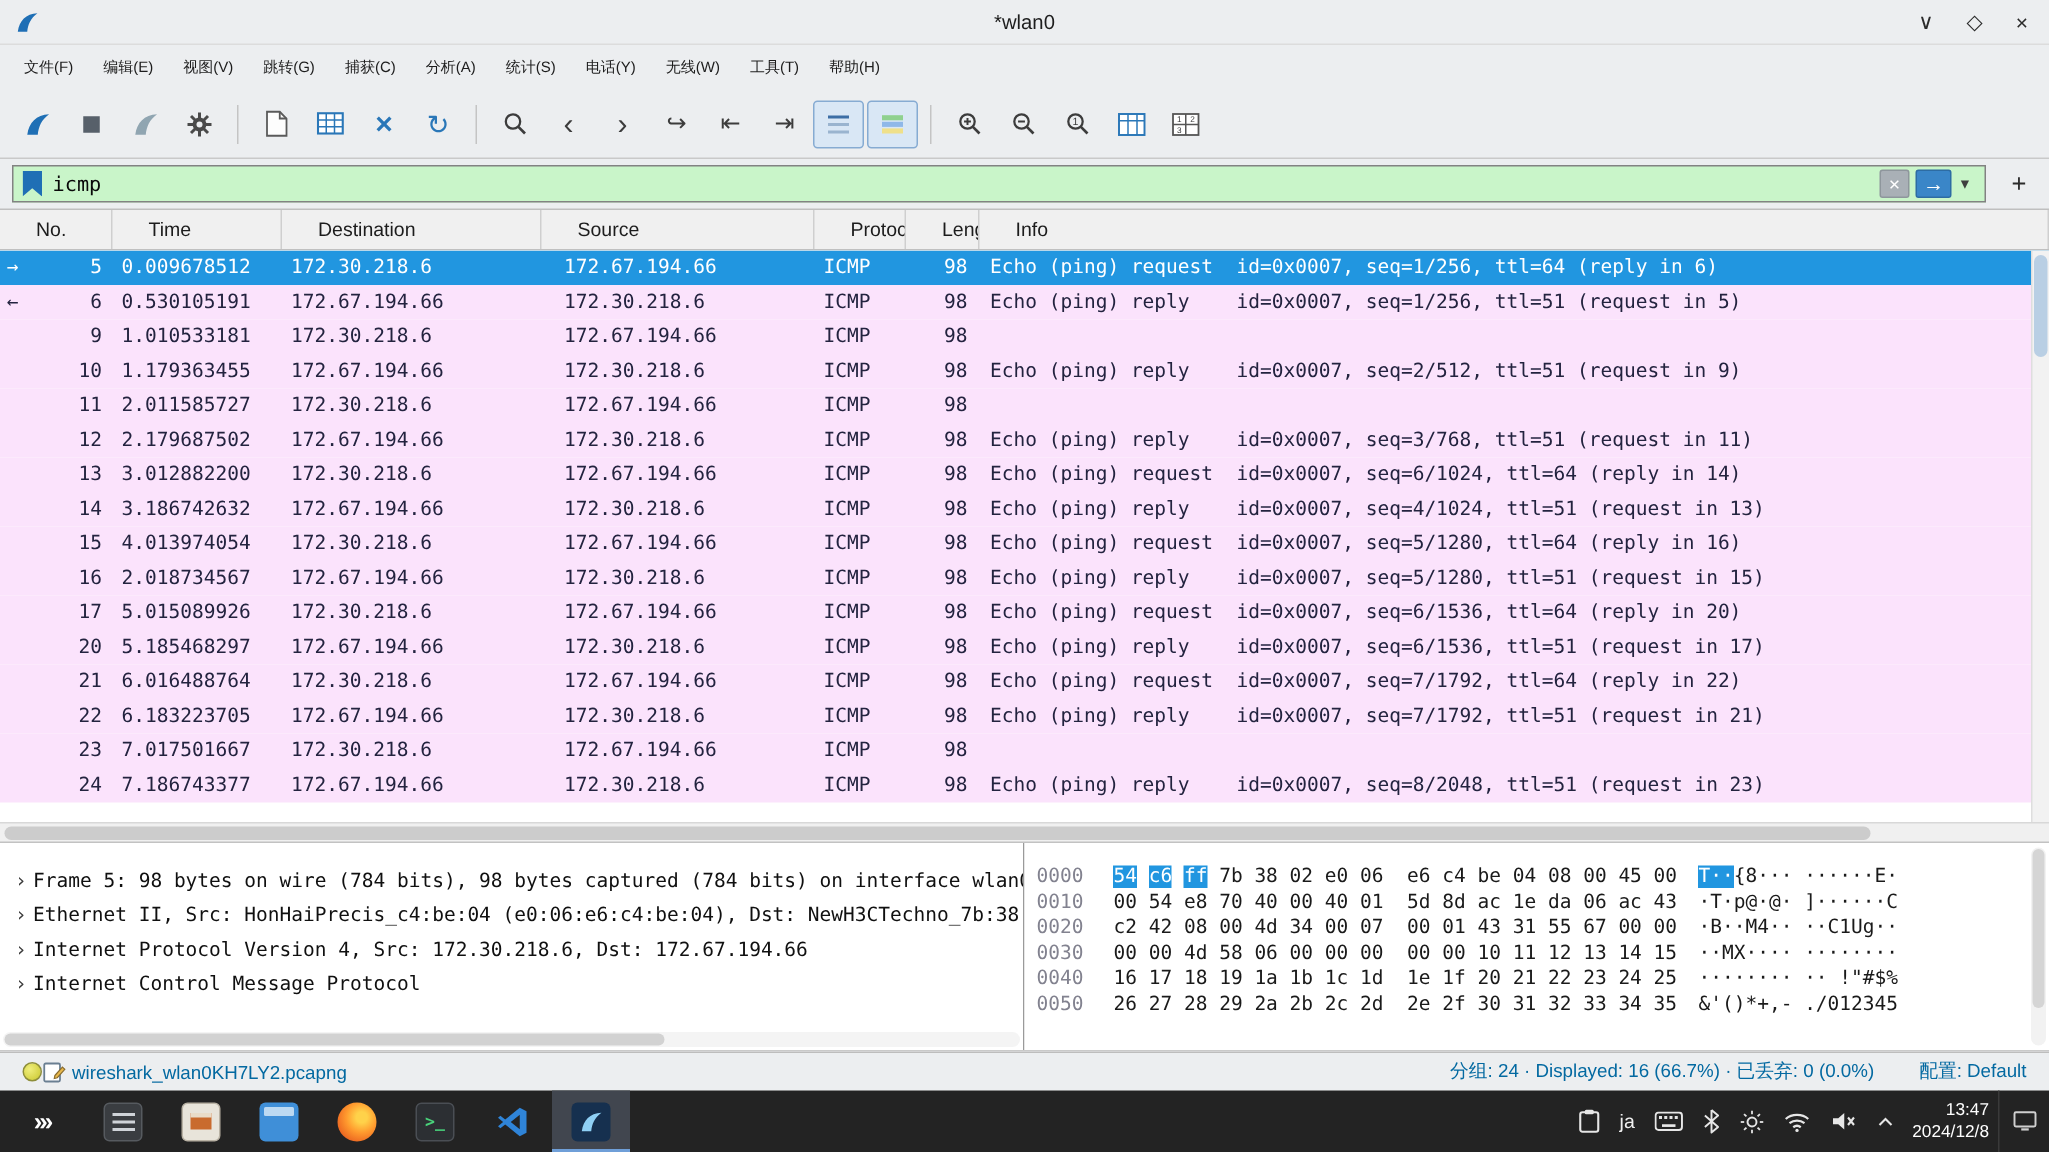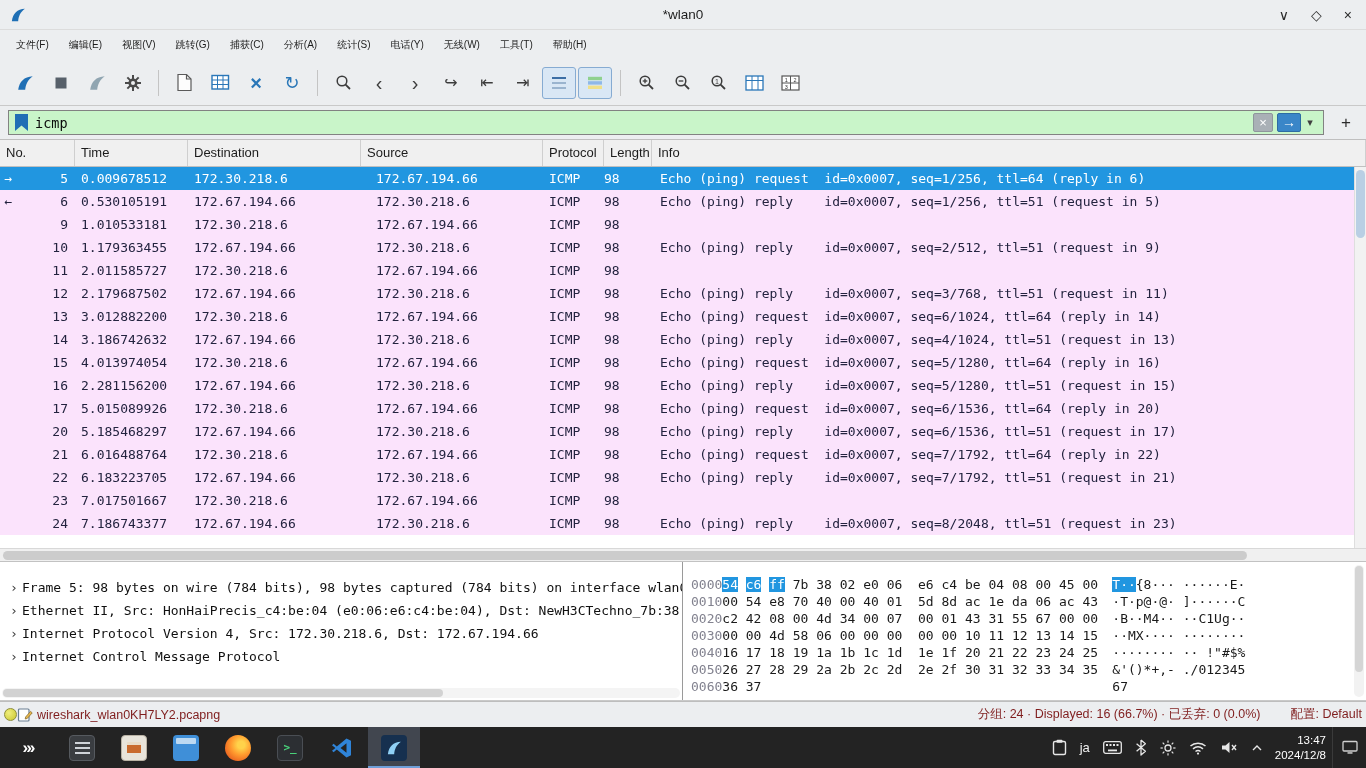--- a/index.html
+++ b/index.html
@@ -29,66 +29,66 @@
   .filter-box{flex:1;height:25px;background:var(--filter-valid-bg,#c9f5c9);border:1px solid #828282;display:flex;align-items:center;padding:0 4px}
   .bookmark{width:13px;height:17px;background:var(--accent-blue,#1f6fb5);clip-path:polygon(0 0,100% 0,100% 100%,50% 68%,0 100%);margin:0 7px 0 2px;flex:0 0 13px}
   .filter-text{flex:1;background:transparent;border:none;outline:none;font-family:"DejaVu Sans Mono",monospace;font-size:13.5px;color:#0a0a0a;height:100%}
   .filter-clear{color:#fff;font-size:13px;width:20px;background:#a9b0b6;border:1px solid #8e969c;height:19px;line-height:17px;border-radius:2px;margin-right:4px;text-align:center}
   .filter-apply{color:#fff;background:#3a86c8;width:24px;height:19px;border:1px solid #2d6ca3;border-radius:2px;text-align:center;font-size:14px;line-height:17px}
   .filter-drop{width:18px;text-align:center;color:#3f3f3f;font-size:11px}
   .filter-add{width:24px;height:24px;font-size:17px;color:#2b2b2b;display:flex;align-items:center;justify-content:center}
 
   
   .pkt-header{flex:0 0 27px;display:flex;background:#f0f0f0;border-bottom:1px solid #c0c0c0;font-size:13px;color:#1c1c1c}
-  .pkt-header .hcell{padding:5px 6px;border-right:1px solid #cfcfcf;overflow:hidden;white-space:nowrap}
+  .pkt-header .hcell{padding:5px 24px;border-right:1px solid #cfcfcf;overflow:hidden;white-space:nowrap}
 
   
   .c-no{width:75px;flex:0 0 75px}
   .c-time{width:113px;flex:0 0 113px}
   .c-src{width:182px;flex:0 0 182px}
   .c-dst{width:173px;flex:0 0 173px}
   .c-proto{width:61px;flex:0 0 61px}
   .c-len{width:48px;flex:0 0 48px}
   .c-info{flex:1 1 auto;overflow:hidden}
 
   
   .pkt-list{flex:0 0 381px;position:relative;background:#fff;font-family:"DejaVu Sans Mono",monospace;font-size:13px;overflow:hidden}
   .prow{display:flex;height:23px;line-height:23px;background:var(--icmp-row-bg,#fbe3fc);color:#23233f}
   .prow.selected{background:var(--selected-row-bg,#2196e0);color:#fff}
   .prow .cell{white-space:pre;overflow:hidden}
   .prow .c-no{display:flex}
   .marker{width:17px;text-align:center;font-size:13px;flex:0 0 17px}
   .num{flex:1;text-align:right;padding-right:7px}
   .prow .c-time,.prow .c-src,.prow .c-dst,.prow .c-proto{padding-left:6px}
-  .prow .c-len{text-align:left;padding-right:7px}
+  .prow .c-len{text-align:right;padding-right:7px}
   .prow .c-info{padding-left:8px}
   .vscroll{position:absolute;top:0;right:0;bottom:0;width:12px;background:#f2f2f2;border-left:1px solid #dedede}
   .vthumb{position:absolute;top:3px;left:1px;width:9px;height:68px;background:#b9cfe4;border-radius:5px}
 
   
   .hscroll{flex:0 0 14px;background:#f0f0f0;border-top:1px solid #d8d8d8;border-bottom:1px solid #c2c2c2;position:relative}
   .hscroll .thumb{position:absolute;left:3px;top:2px;height:9px;width:1244px;background:#cccccc;border-radius:5px}
 
   
   .bottom{flex:0 0 139px;display:flex;border-bottom:1px solid #c9c9c9}
   .details{flex:0 0 683px;width:683px;background:#fff;border-right:1px solid #9a9a9a;padding-top:14px;font-family:"DejaVu Sans Mono",monospace;font-size:13px;position:relative;overflow:hidden}
   .dline{height:23px;line-height:23px;white-space:pre;padding-left:6px;color:#101010}
   .dline .exp{display:inline-block;width:16px;color:#3a3a3a;text-align:center}
   .d-scroll{position:absolute;bottom:2px;left:2px;right:2px;height:10px;background:#f4f4f4;border-radius:5px}
   .d-scroll .thumb{position:absolute;left:1px;top:1px;height:8px;width:440px;background:#d2d2d2;border-radius:4px}
   .hexpane{flex:1;background:#fff;padding:14px 0 0 8px;font-family:"DejaVu Sans Mono",monospace;font-size:13px;overflow:hidden;position:relative}
   .hex-line{height:17px;line-height:17px;white-space:pre}
-  .hex-offset{color:#82828f;}
+  .hex-offset{color:#82828f;margin-right:20px}
   .hex-bytes{display:inline-block;width:390px}
   .hl{background:var(--selected-row-bg,#2196e0);color:#fff}
   .hex-vscroll{position:absolute;top:3px;right:2px;bottom:3px;width:10px;background:#f2f2f2;border-radius:5px}
   .hex-vscroll .thumb{position:absolute;top:1px;left:1px;width:8px;height:80%;background:#d5d5d5;border-radius:4px}
 
   
-  .statusbar{flex:0 0 26px;background:#eceef0;border-top:1px solid #bdbdbd;display:flex;align-items:center;padding:0 4px;font-size:12.5px;color:#7f1d1d;gap:0}
+  .statusbar{flex:0 0 26px;background:#eceef0;border-top:1px solid #bdbdbd;display:flex;align-items:center;padding:0 15px;font-size:12.5px;color:#0369a1;gap:0}
   .expert-dot{width:13px;height:13px;border-radius:50%;background:radial-gradient(circle at 35% 35%,#f0ee7c,#c9c72e);border:1px solid #8e8e3a;flex:0 0 13px}
   .sb-file{margin-left:4px}
   .sb-right{margin-left:auto;display:flex;align-items:center;gap:30px}
 
   
   .taskbar{flex:0 0 41px;background:var(--taskbar-bg,#232323);display:flex;align-items:stretch;color:#eee}
   .launcher{width:56px;display:flex;align-items:center;justify-content:center;font-size:17px;font-weight:bold;letter-spacing:-2px;color:#fff}
   .task-apps{display:flex}
   .task-app{width:52px;display:flex;align-items:center;justify-content:center}
   .task-app.active{background:#41464f;box-shadow:inset 0 -2px 0 #6f9fd8}
@@ -368,21 +368,21 @@
           <span class="cell c-no"><span class="marker"></span><span class="num">15</span></span>
           <span class="cell c-time">4.013974054</span>
           <span class="cell c-src">172.30.218.6</span>
           <span class="cell c-dst">172.67.194.66</span>
           <span class="cell c-proto">ICMP</span>
           <span class="cell c-len">98</span>
           <span class="cell c-info">Echo (ping) request  id=0x0007, seq=5/1280, ttl=64 (reply in 16)</span>
         </div>
         <div class="prow">
           <span class="cell c-no"><span class="marker"></span><span class="num">16</span></span>
-          <span class="cell c-time">2.281156200</span>
+          <span class="cell c-time">2.018734567</span>
           <span class="cell c-src">172.67.194.66</span>
           <span class="cell c-dst">172.30.218.6</span>
           <span class="cell c-proto">ICMP</span>
           <span class="cell c-len">98</span>
           <span class="cell c-info">Echo (ping) reply    id=0x0007, seq=5/1280, ttl=51 (request in 15)</span>
         </div>
         <div class="prow">
           <span class="cell c-no"><span class="marker"></span><span class="num">17</span></span>
           <span class="cell c-time">5.015089926</span>
           <span class="cell c-src">172.30.218.6</span>
@@ -458,21 +458,20 @@
       </div>
     </div>
     <div class="hexpane">
       <div>
           <div class="hex-line"><span class="hex-offset">0000</span><span class="hex-bytes"><span class="hl">54</span> <span class="hl">c6</span> <span class="hl">ff</span> <span>7b</span> <span>38</span> <span>02</span> <span>e0</span> <span>06</span>  <span>e6</span> <span>c4</span> <span>be</span> <span>04</span> <span>08</span> <span>00</span> <span>45</span> <span>00</span></span><span class="hex-ascii"><span class="hl">T··</span>{8··· ······E·</span></div>
           <div class="hex-line"><span class="hex-offset">0010</span><span class="hex-bytes"><span>00</span> <span>54</span> <span>e8</span> <span>70</span> <span>40</span> <span>00</span> <span>40</span> <span>01</span>  <span>5d</span> <span>8d</span> <span>ac</span> <span>1e</span> <span>da</span> <span>06</span> <span>ac</span> <span>43</span></span><span class="hex-ascii">·T·p@·@· ]······C</span></div>
           <div class="hex-line"><span class="hex-offset">0020</span><span class="hex-bytes"><span>c2</span> <span>42</span> <span>08</span> <span>00</span> <span>4d</span> <span>34</span> <span>00</span> <span>07</span>  <span>00</span> <span>01</span> <span>43</span> <span>31</span> <span>55</span> <span>67</span> <span>00</span> <span>00</span></span><span class="hex-ascii">·B··M4·· ··C1Ug··</span></div>
           <div class="hex-line"><span class="hex-offset">0030</span><span class="hex-bytes"><span>00</span> <span>00</span> <span>4d</span> <span>58</span> <span>06</span> <span>00</span> <span>00</span> <span>00</span>  <span>00</span> <span>00</span> <span>10</span> <span>11</span> <span>12</span> <span>13</span> <span>14</span> <span>15</span></span><span class="hex-ascii">··MX···· ········</span></div>
           <div class="hex-line"><span class="hex-offset">0040</span><span class="hex-bytes"><span>16</span> <span>17</span> <span>18</span> <span>19</span> <span>1a</span> <span>1b</span> <span>1c</span> <span>1d</span>  <span>1e</span> <span>1f</span> <span>20</span> <span>21</span> <span>22</span> <span>23</span> <span>24</span> <span>25</span></span><span class="hex-ascii">········ ·· !"#$%</span></div>
           <div class="hex-line"><span class="hex-offset">0050</span><span class="hex-bytes"><span>26</span> <span>27</span> <span>28</span> <span>29</span> <span>2a</span> <span>2b</span> <span>2c</span> <span>2d</span>  <span>2e</span> <span>2f</span> <span>30</span> <span>31</span> <span>32</span> <span>33</span> <span>34</span> <span>35</span></span><span class="hex-ascii">&amp;'()*+,- ./012345</span></div>
-          <div class="hex-line"><span class="hex-offset">0060</span><span class="hex-bytes"><span>36</span> <span>37</span></span><span class="hex-ascii">67</span></div>
         </div>
       <div class="hex-vscroll">
         <div class="thumb"></div>
       </div>
     </div>
   </div>
 
   <div class="statusbar">
     <span class="expert-dot"></span>
     <span style="display:flex">

